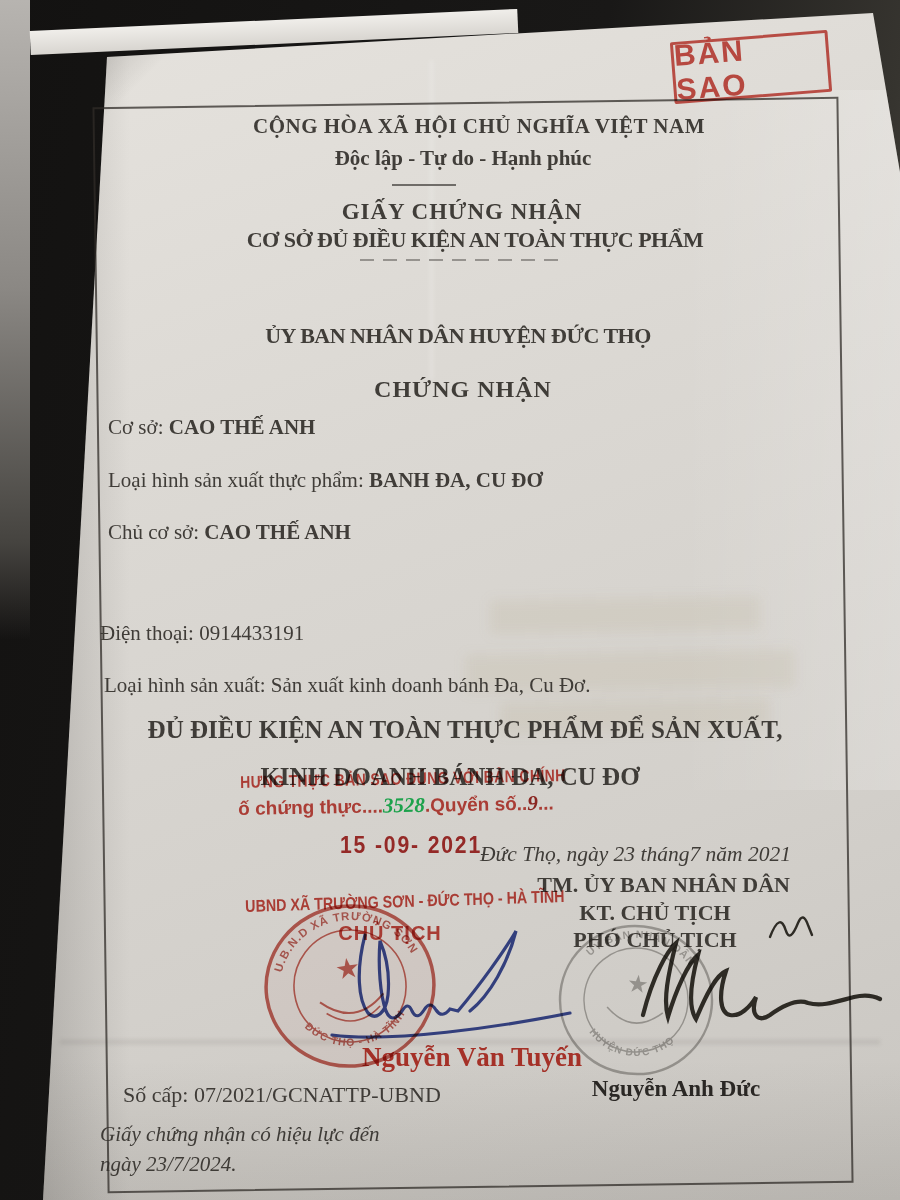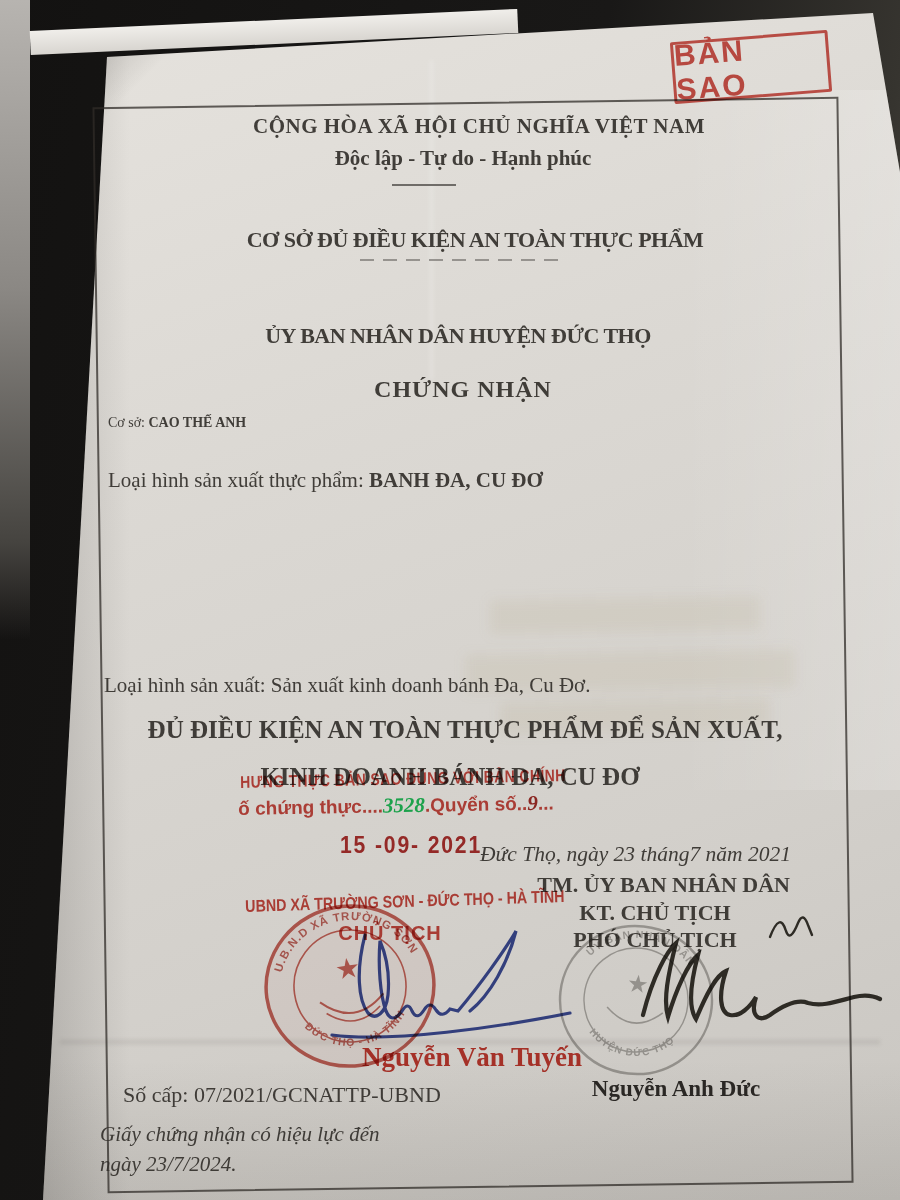--- a/index.html
+++ b/index.html
@@ -76,33 +76,42 @@
   <div class="frame"></div>
 
   <div class="bansao">
     <span>BẢN SAO</span>
   </div>
 
   <div class="t b c" style="left:253px;top:114px;width:420px;font-size:21px;letter-spacing:.5px;">CỘNG HÒA XÃ HỘI CHỦ NGHĨA VIỆT NAM</div>
   <div class="t b c" style="left:253px;top:146px;width:420px;font-size:21px;">Độc lập - Tự do - Hạnh phúc</div>
   <div class="rule" style="left:392px;top:184px;width:64px;"></div>
 
+  <div class="t b c" style="left:262px;top:199px;width:400px;font-size:23px;letter-spacing:1px;">GIẤY CHỨNG NHẬN</div>
   <div class="t b c" style="left:225px;top:227px;width:500px;font-size:22px;letter-spacing:-0.5px;">CƠ SỞ ĐỦ ĐIỀU KIỆN AN TOÀN THỰC PHẨM</div>
   <div class="rule-dash" style="left:360px;top:259px;width:205px;"></div>
 
   <div class="t b c" style="left:238px;top:323px;width:440px;font-size:22px;letter-spacing:-0.5px;">ỦY BAN NHÂN DÂN HUYỆN ĐỨC THỌ</div>
   <div class="t b c" style="left:263px;top:376px;width:400px;font-size:24px;letter-spacing:1px;">CHỨNG NHẬN</div>
 
-  <div class="t" style="left:108px;top:415px;font-size:14px;">
+  <div class="t" style="left:108px;top:415px;font-size:21px;">
     <span>Cơ sở:</span>
     <span class="b">CAO THẾ ANH</span>
   </div>
   <div class="t" style="left:108px;top:468px;font-size:21px;">
     <span>Loại hình sản xuất thực phẩm:</span>
     <span class="b">BANH ĐA, CU ĐƠ</span>
+  </div>
+  <div class="t" style="left:108px;top:520px;font-size:21px;">
+    <span>Chủ cơ sở:</span>
+    <span class="b">CAO THẾ ANH</span>
+  </div>
+  <div class="t" style="left:100px;top:621px;font-size:21px;">
+    <span>Điện thoại:</span>
+    <span>0914433191</span>
   </div>
   <div class="t" style="left:104px;top:673px;font-size:21px;">
     <span>Loại hình sản xuất:</span>
     <span>Sản xuất kinh doanh bánh Đa, Cu Đơ.</span>
   </div>
 
   <div class="t b c" style="left:130px;top:716px;width:670px;font-size:25px;">ĐỦ ĐIỀU KIỆN AN TOÀN THỰC PHẨM ĐỂ SẢN XUẤT,</div>
   <div class="t b c" style="left:130px;top:751px;width:640px;font-size:25px;margin-top:12px;">KINH DOANH BÁNH ĐA, CU ĐƠ</div>
 
   <div class="t b red sans stamp-ink" style="left:240px;top:773px;font-size:17px;letter-spacing:.5px;

